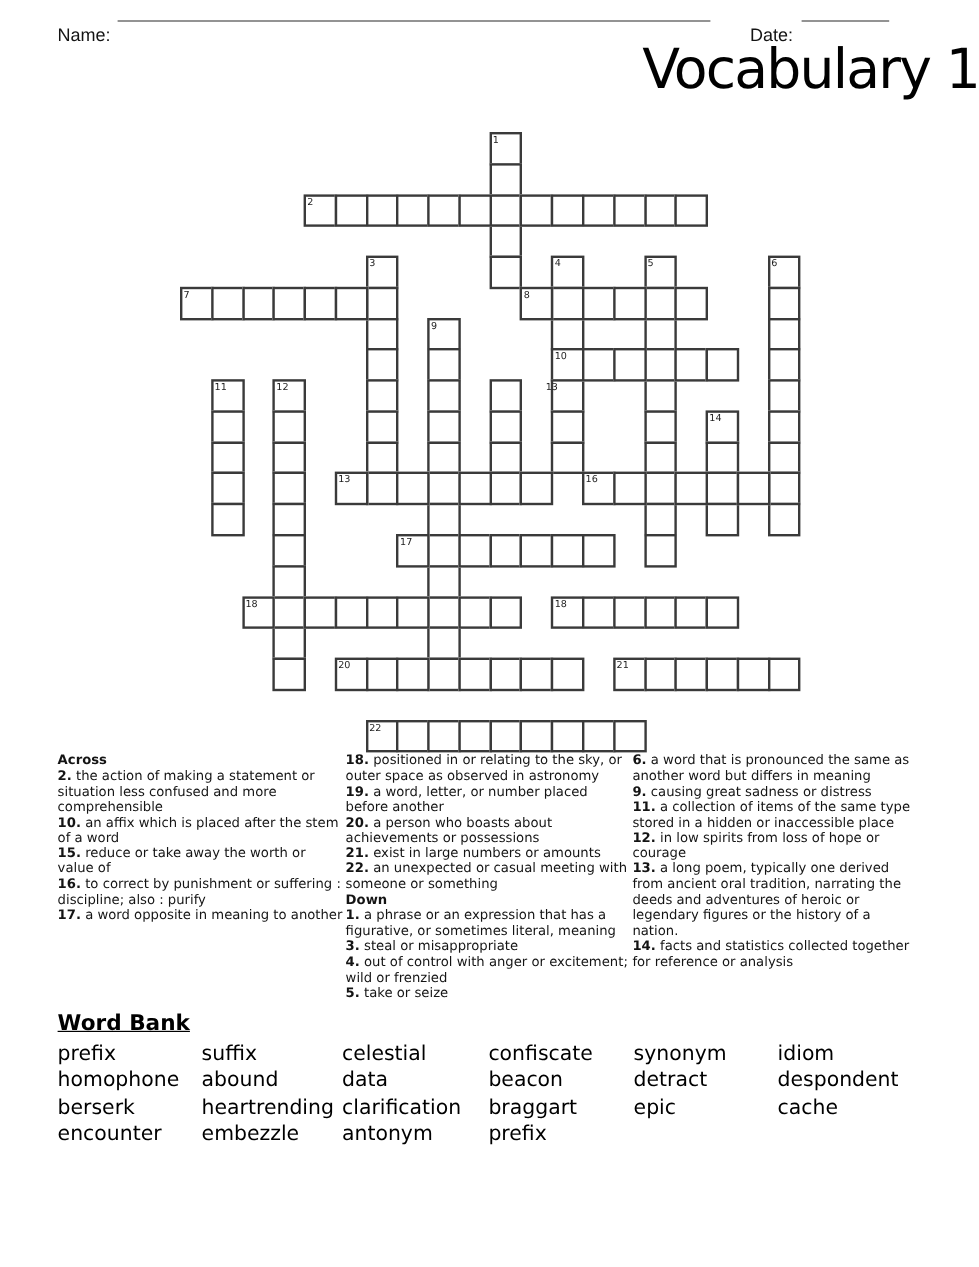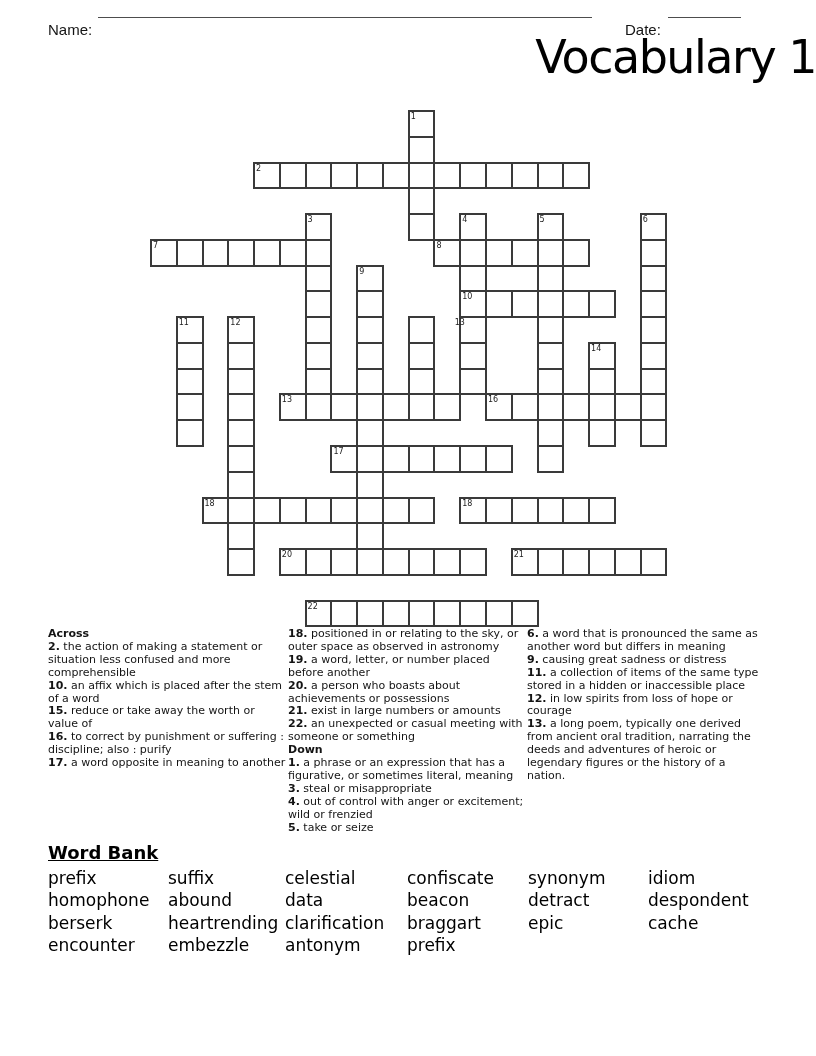--- a/index.html
+++ b/index.html
@@ -241,20 +241,21 @@
       <div class="clue"><b>3.</b> steal or misappropriate</div>
       <div class="clue"><b>4.</b> out of control with anger or excitement; wild or frenzied</div>
       <div class="clue"><b>5.</b> take or seize</div>
     </div>
   <div class="clue-col" id="clue-col-3" style="left:527px">
       <div class="clue"><b>6.</b> a word that is pronounced the same as another word but differs in meaning</div>
       <div class="clue"><b>9.</b> causing great sadness or distress</div>
       <div class="clue"><b>11.</b> a collection of items of the same type stored in a hidden or inaccessible place</div>
       <div class="clue"><b>12.</b> in low spirits from loss of hope or courage</div>
       <div class="clue"><b>13.</b> a long poem, typically one derived from ancient oral tradition, narrating the deeds and adventures of heroic or legendary figures or the history of a nation.</div>
+      <div class="clue"><b>14.</b> facts and statistics collected together for reference or analysis</div>
     </div>
 
   <div class="wb-header">Word Bank</div>
   <div id="wb-grid">
       <div class="wb-item">prefix</div>
       <div class="wb-item">suffix</div>
       <div class="wb-item">celestial</div>
       <div class="wb-item">confiscate</div>
       <div class="wb-item">synonym</div>
       <div class="wb-item">idiom</div>

